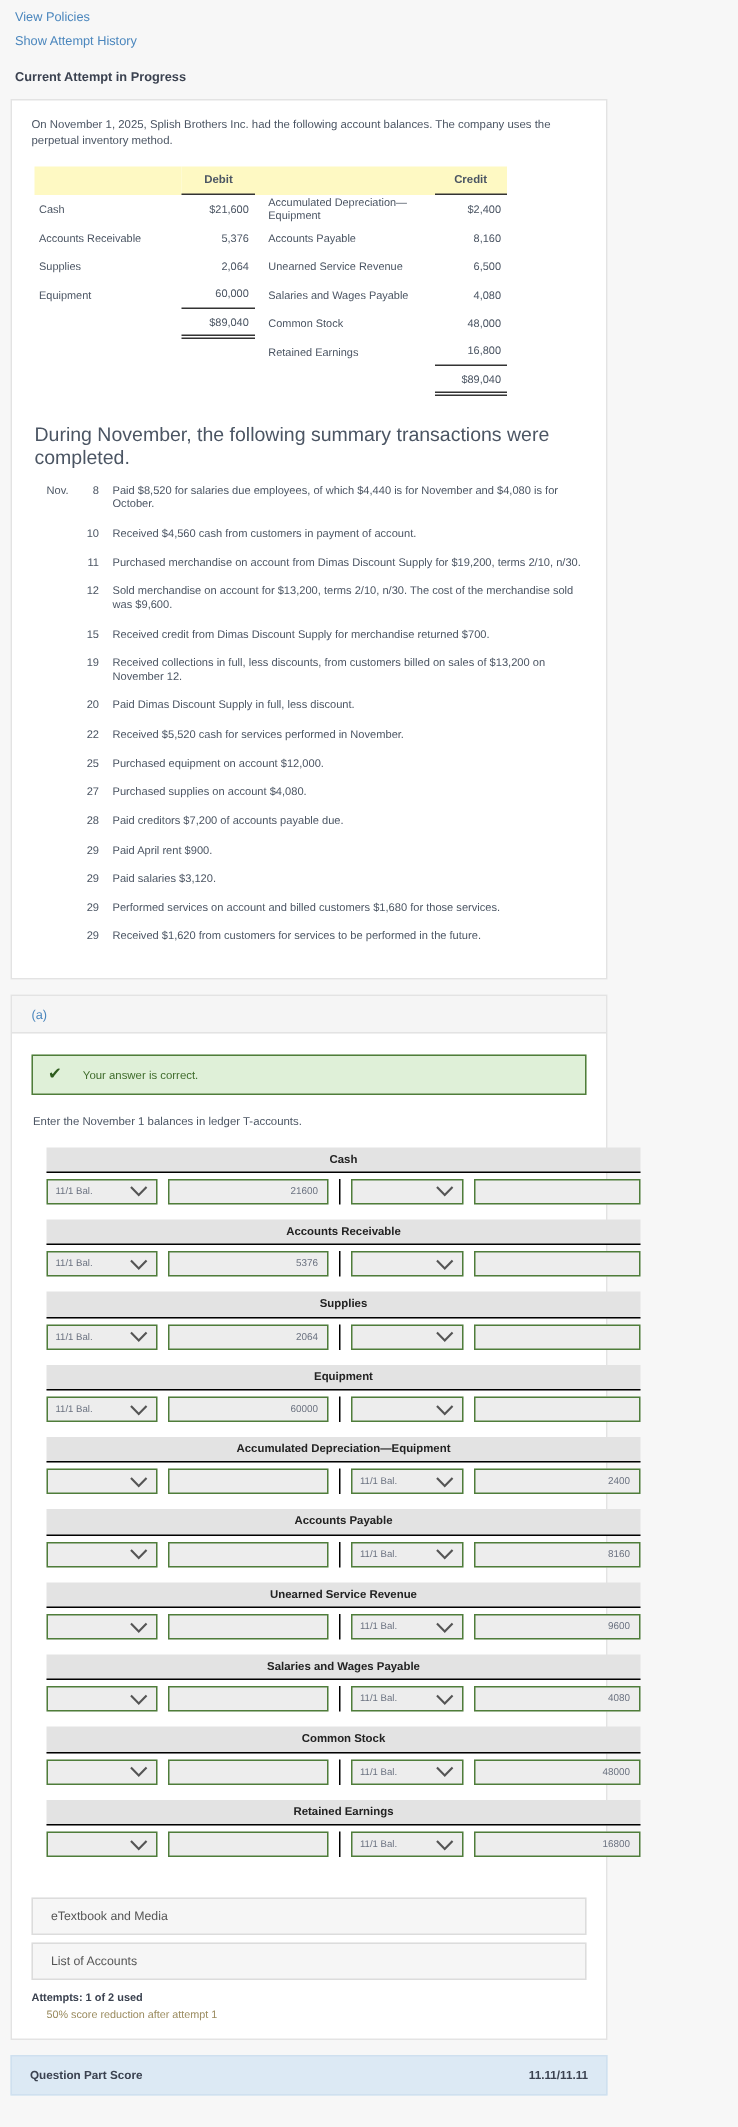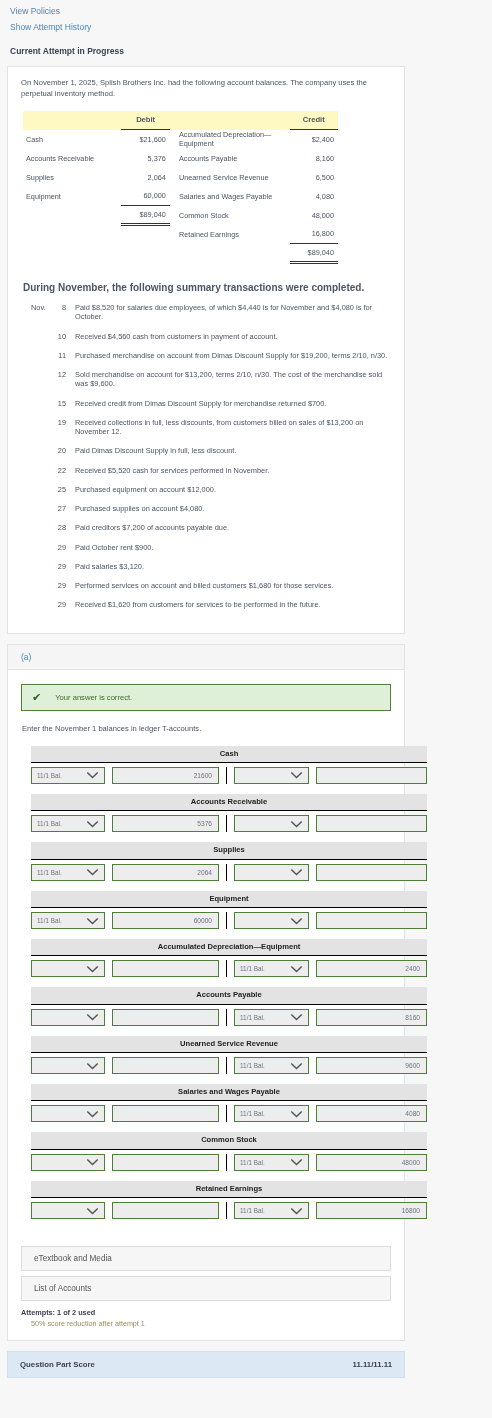--- a/index.html
+++ b/index.html
@@ -43,21 +43,21 @@
   .c-dr   { width: 52px; text-align: right; padding-right: 4px !important; }
   .c-name2{ width: 133px; padding-left: 9px !important; }
   .c-cr   { width: 52px; text-align: right; padding-right: 4px !important; }
   .bal-head .c-dr { text-align: center; padding-right: 0 !important; }
   .bal-head .c-cr { text-align: center; padding-right: 0 !important; }
   .balances tbody td { height: 19px; vertical-align: middle; color: #4b5563; }
   .topline { border-top: 1px solid #333; }
   .dblbot { border-bottom: 3px double #333; }
 
   .during {
-    font-size: 10px; color: #4b5563; margin: 18px 0 10px 2px; font-weight: bold;
+    font-size: 13px; color: #4b5563; margin: 18px 0 10px 2px;
   }
   table.trans { border-collapse: collapse; font-size: 7.4px; color: #4b5563; width: 100%; }
   table.trans td { padding: 0 0 10px 0; vertical-align: top; line-height: 1.25; }
   .t-mon { width: 28px; padding-left: 10px !important; }
   .t-day { width: 26px; text-align: right; padding-right: 9px !important; }
 
   
   .part-head {
     background: #f5f5f5; border-bottom: 1px solid #e3e3e3;
     padding: 7px 13px; font-size: 8.5px; color: #4a86bd;
@@ -244,21 +244,21 @@
               <td class="t-txt">Purchased supplies on account $4,080.</td>
             </tr>
             <tr>
               <td class="t-mon"></td>
               <td class="t-day">28</td>
               <td class="t-txt">Paid creditors $7,200 of accounts payable due.</td>
             </tr>
             <tr>
               <td class="t-mon"></td>
               <td class="t-day">29</td>
-              <td class="t-txt">Paid October rent $900.</td>
+              <td class="t-txt">Paid April rent $900.</td>
             </tr>
             <tr>
               <td class="t-mon"></td>
               <td class="t-day">29</td>
               <td class="t-txt">Paid salaries $3,120.</td>
             </tr>
             <tr>
               <td class="t-mon"></td>
               <td class="t-day">29</td>
               <td class="t-txt">Performed services on account and billed customers $1,680 for those services.</td>

